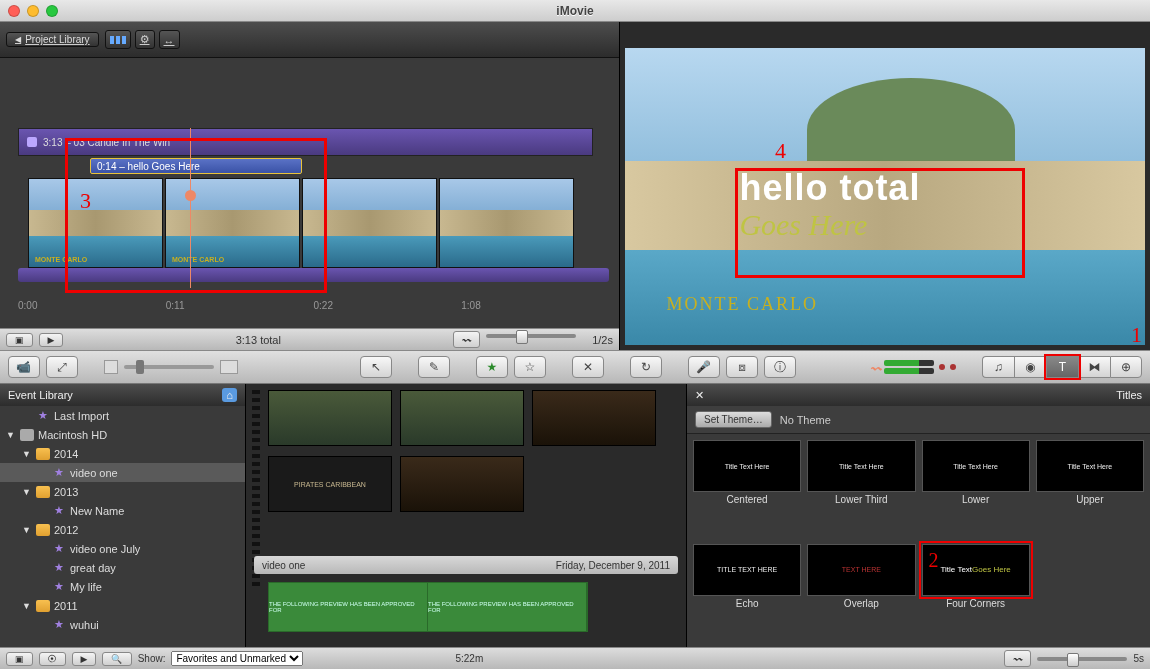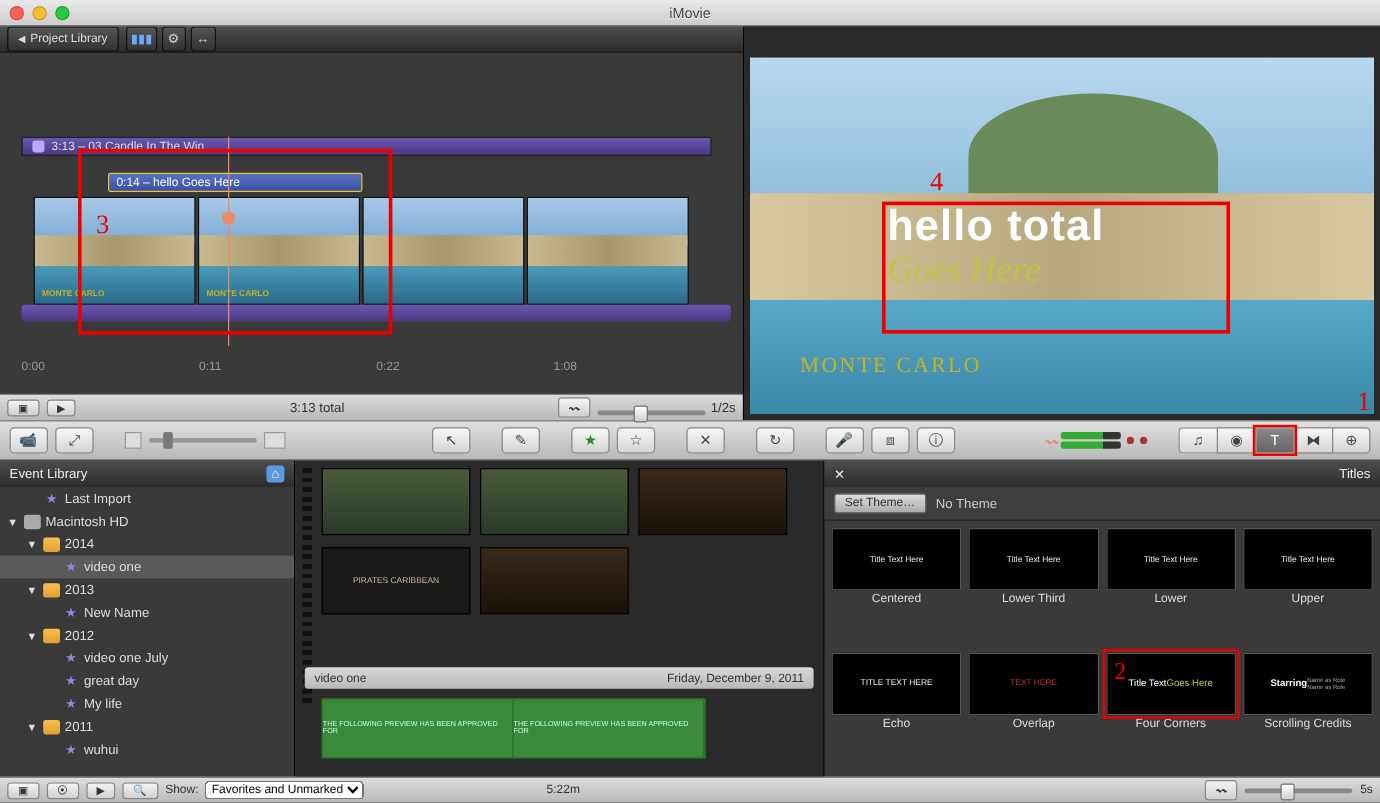--- a/index.html
+++ b/index.html
@@ -1,56 +1,56 @@
 <!DOCTYPE html>
 <html><head>
 <meta charset="utf-8">
 <style>
 * { margin:0; padding:0; box-sizing:border-box; font-family:"Lucida Grande","Helvetica Neue",Arial,sans-serif; }
 body { width:1150px; height:669px; background:#2a2a2a; overflow:hidden; font-size:11px; color:#ccc; }
 .window { width:100%; height:100%; display:flex; flex-direction:column; }
 
 
-.titlebar { height:22px; background:linear-gradient(#e8e8e8,#cdcdcd); display:flex; align-items:center; position:relative; border-bottom:1px solid #888; }
+.titlebar { height:22px; background:linear-gradient(#e8e8e8,#cdcdcd); display:flex; align-items:center; position:relative; border-bottom:1px solid #888;font-weight:bold; }
 .traffic { display:flex; gap:7px; margin-left:8px; }
 .traffic span { width:12px; height:12px; border-radius:50%; display:block; border:1px solid rgba(0,0,0,.2); }
 .tl-red{background:#ff5f57}.tl-yel{background:#febc2e}.tl-grn{background:#28c840}
 .titlebar .app-title{position:absolute;left:0;right:0;text-align:center;color:#444;font-size:12px;text-shadow:0 1px #fff;}
 
 
 .upper { height:328px; display:flex; background:#3c3c3c; }
 .project-pane { width:620px; display:flex; flex-direction:column; background:#3c3c3c; border-right:1px solid #000; }
-.proj-header { height:22px; background:linear-gradient(#4d4d4d,#2c2c2c); display:flex; padding:0 6px; gap:6px; border-bottom:1px solid #111;}
+.proj-header { height:36px; background:linear-gradient(#4d4d4d,#2c2c2c); display:flex; align-items:center; padding:0 6px; gap:6px; border-bottom:1px solid #111;text-decoration:underline;}
 .back-btn{background:linear-gradient(#555,#333);border:1px solid #111;color:#ddd;border-radius:3px;padding:1px 8px;font-size:10px;display:flex;align-items:center;gap:4px;}
 .back-btn:before{content:"◀";font-size:8px;}
 .proj-title{flex:1;text-align:center;color:#eee;text-shadow:0 -1px #000;font-size:12px;}
 .proj-right{display:flex;gap:4px;}
 .pill{background:linear-gradient(#555,#333);border:1px solid #111;border-radius:3px;padding:2px 4px;display:flex;align-items:center;}
 .timeline-area{flex:1;position:relative;background:#3a3a3a;overflow:hidden;}
-.track-purple{position:absolute;left:18px;right:26px;top:70px;height:16px;background:linear-gradient(#6a55b0,#4a3a80);border-radius:0;border:1px solid #222;display:flex;align-items:center;padding:0 8px;color:#ddd;font-size:10px;}
+.track-purple{position:absolute;left:18px;right:26px;top:70px;height:28px;background:linear-gradient(#6a55b0,#4a3a80);border-radius:0;border:1px solid #222;display:flex;align-items:center;padding:0 8px;color:#ddd;font-size:10px;}
 .track-purple:before{content:"";width:10px;height:10px;background:#bba7ff;border-radius:2px;margin-right:6px;}
 .track-purple-bot{position:absolute;left:18px;right:10px;top:210px;height:14px;background:linear-gradient(#6a55b0,#4a3a80);border-radius:3px;}
 .title-chip{position:absolute;left:90px;top:100px;width:212px;height:16px;background:linear-gradient(#5a72c6,#3a52a6);border:1px solid #e8c23a;color:#fff;font-size:10px;display:flex;align-items:center;padding:0 6px;border-radius:2px;}
 .thumb-row{position:absolute;left:28px;top:120px;display:flex;gap:2px;}
 .thumb{width:135px;height:90px;background:linear-gradient(#4a8fbf,#3a6a8f);border:1px solid #111;position:relative;overflow:hidden;}
 .thumb .sky{position:absolute;top:0;left:0;right:0;height:45%;background:linear-gradient(#a8c8e8,#7aa8d0);}
 .thumb .city{position:absolute;top:35%;left:0;right:0;height:30%;background:linear-gradient(90deg,#c8b890,#a89870,#c8b890);}
 .thumb .water{position:absolute;bottom:0;left:0;right:0;height:35%;background:linear-gradient(#4a9aba,#2a6a8a);}
 .thumb .mc{position:absolute;bottom:4px;left:6px;color:#c8b020;font-size:7px;font-weight:bold;}
 .red-box{position:absolute;border:3px solid #e00;pointer-events:none;}
 .rb3{left:65px;top:80px;width:262px;height:155px;}
 .num3{position:absolute;left:80px;top:130px;color:#e00;font-size:22px;font-family:serif;}
 .playhead{position:absolute;left:190px;top:70px;bottom:40px;width:1px;background:#e86;}
 .playhead:before{content:"";position:absolute;top:62px;left:-5px;width:11px;height:11px;border-radius:50%;background:#e86;}
 .time-ruler{position:absolute;left:18px;right:10px;bottom:10px;height:18px;display:flex;color:#999;font-size:10px;}
 .time-ruler span{width:160px;}
 .proj-footer{height:22px;background:linear-gradient(#ddd,#b8b8b8);border-top:1px solid #888;display:flex;align-items:center;padding:0 6px;gap:6px;color:#333;}
 .ctrl-btn{background:linear-gradient(#f4f4f4,#d0d0d0);border:1px solid #888;border-radius:3px;padding:1px 8px;font-size:9px;color:#333;}
 .total-label{margin:0 auto;}
-.slider-area{display:flex;align-items:flex-end;gap:4px;}
+.slider-area{display:flex;align-items:flex-start;gap:16px;}
 .slider{width:90px;height:4px;background:#888;border-radius:2px;position:relative;}
 .slider:before{content:"";position:absolute;left:30px;top:-4px;width:10px;height:12px;background:linear-gradient(#fff,#ccc);border:1px solid #777;border-radius:2px;}
 
 
 .preview-pane{flex:1;background:#2a2a2a;position:relative;}
 .preview-bar{height:22px;display:flex;align-items:center;padding:0 6px;gap:6px;}
 .blue-btn{background:linear-gradient(#5aa8e0,#2a78b0);border:1px solid #1a5a90;color:#fff;border-radius:4px;padding:2px 10px;font-size:11px;text-shadow:0 -1px rgba(0,0,0,.3);}
 .preview-bar .spacer{flex:1;}
 .preview-img{position:absolute;left:5px;right:5px;top:26px;bottom:5px;background:linear-gradient(#8ab8d8,#5a98c0);overflow:hidden;}
 .preview-img .sky{position:absolute;top:0;left:0;right:0;height:48%;background:linear-gradient(#b8d8f0,#88b8d8);}
@@ -415,27 +415,20 @@
             <div class="tile-label">Overlap</div>
           </div>
           <div class="tile sel">
             <div class="tile-thumb">
               <div class="num2">2</div>
               <div style="color:#fff;font-size:8px">Title Text</div>
               <div style="color:#bfc443;font-size:8px">Goes Here</div>
             </div>
             <div class="tile-label">Four Corners</div>
           </div>
-          <div class="tile">
-            <div class="tile-thumb">
-              <div style="color:#fff;font-size:8px;font-weight:bold">Starring</div>
-              <div style="color:#aaa;font-size:5px">Name  as  Role<br>Name  as  Role</div>
-            </div>
-            <div class="tile-label">Scrolling Credits</div>
-          </div>
         </div>
     </div>
   </div>
 
   <div class="bottombar">
     <div class="ctrl-btn">▣</div>
     <div class="ctrl-btn">⦿</div>
     <div class="ctrl-btn">▶</div>
     <div class="ctrl-btn">🔍</div>
     <span>Show:</span>

